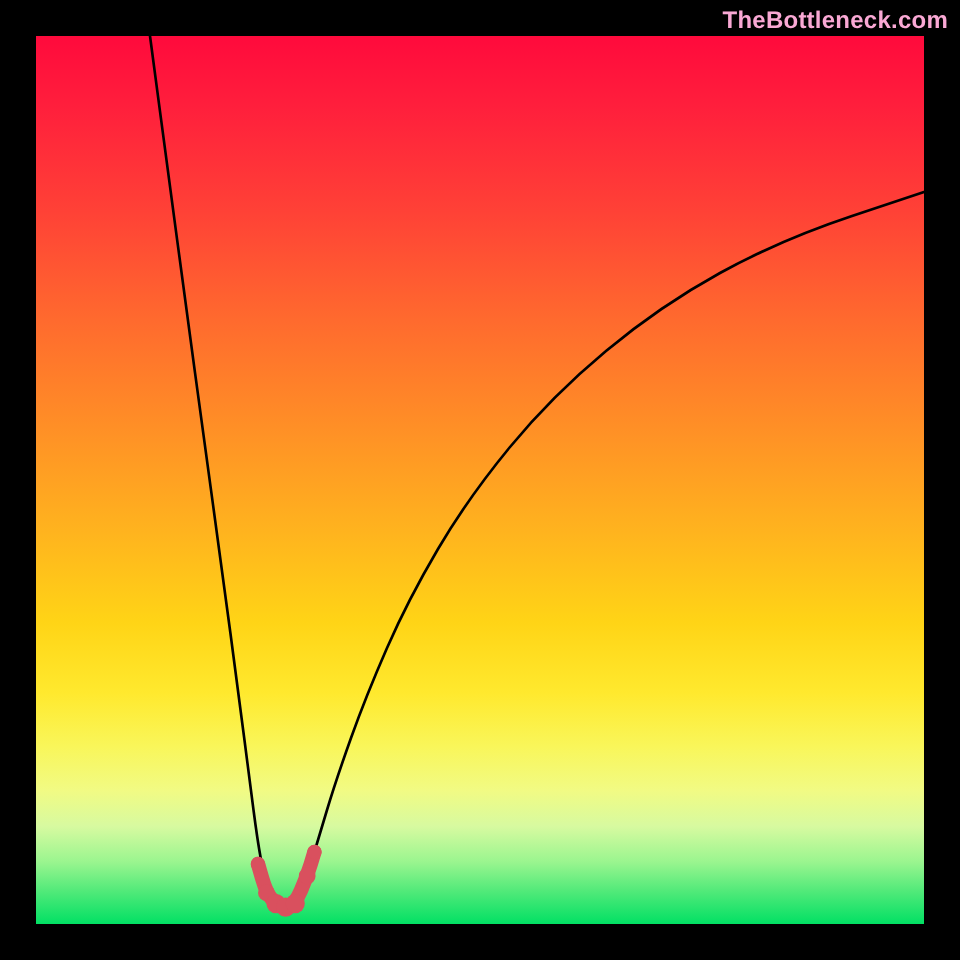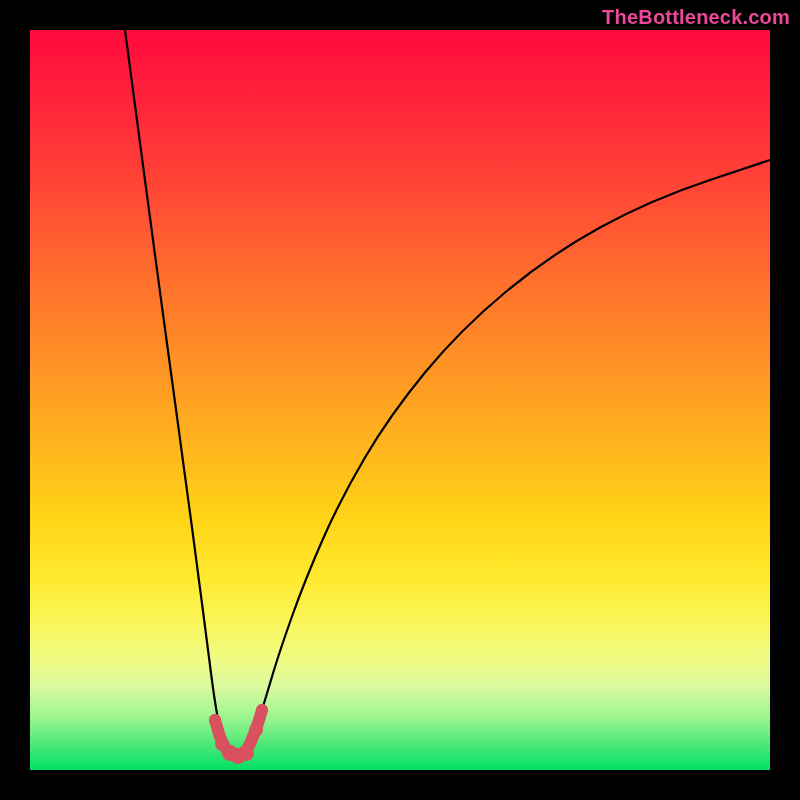--- a/index.html
+++ b/index.html
@@ -33,21 +33,21 @@
       #4de978 96.5%,
       #02e064 100%
     );
   }
   .watermark {
     position: absolute;
     top: 6px;
     right: 10px;
     font-size: 20px;
     font-weight: 600;
-    color: #ec4899;
+    color: #f9a8d4;
     letter-spacing: 0.2px;
   }
   svg.plot {
     position: absolute;
     left: 0;
     top: 0;
     width: 740px;
     height: 740px;
     overflow: visible;
   }

